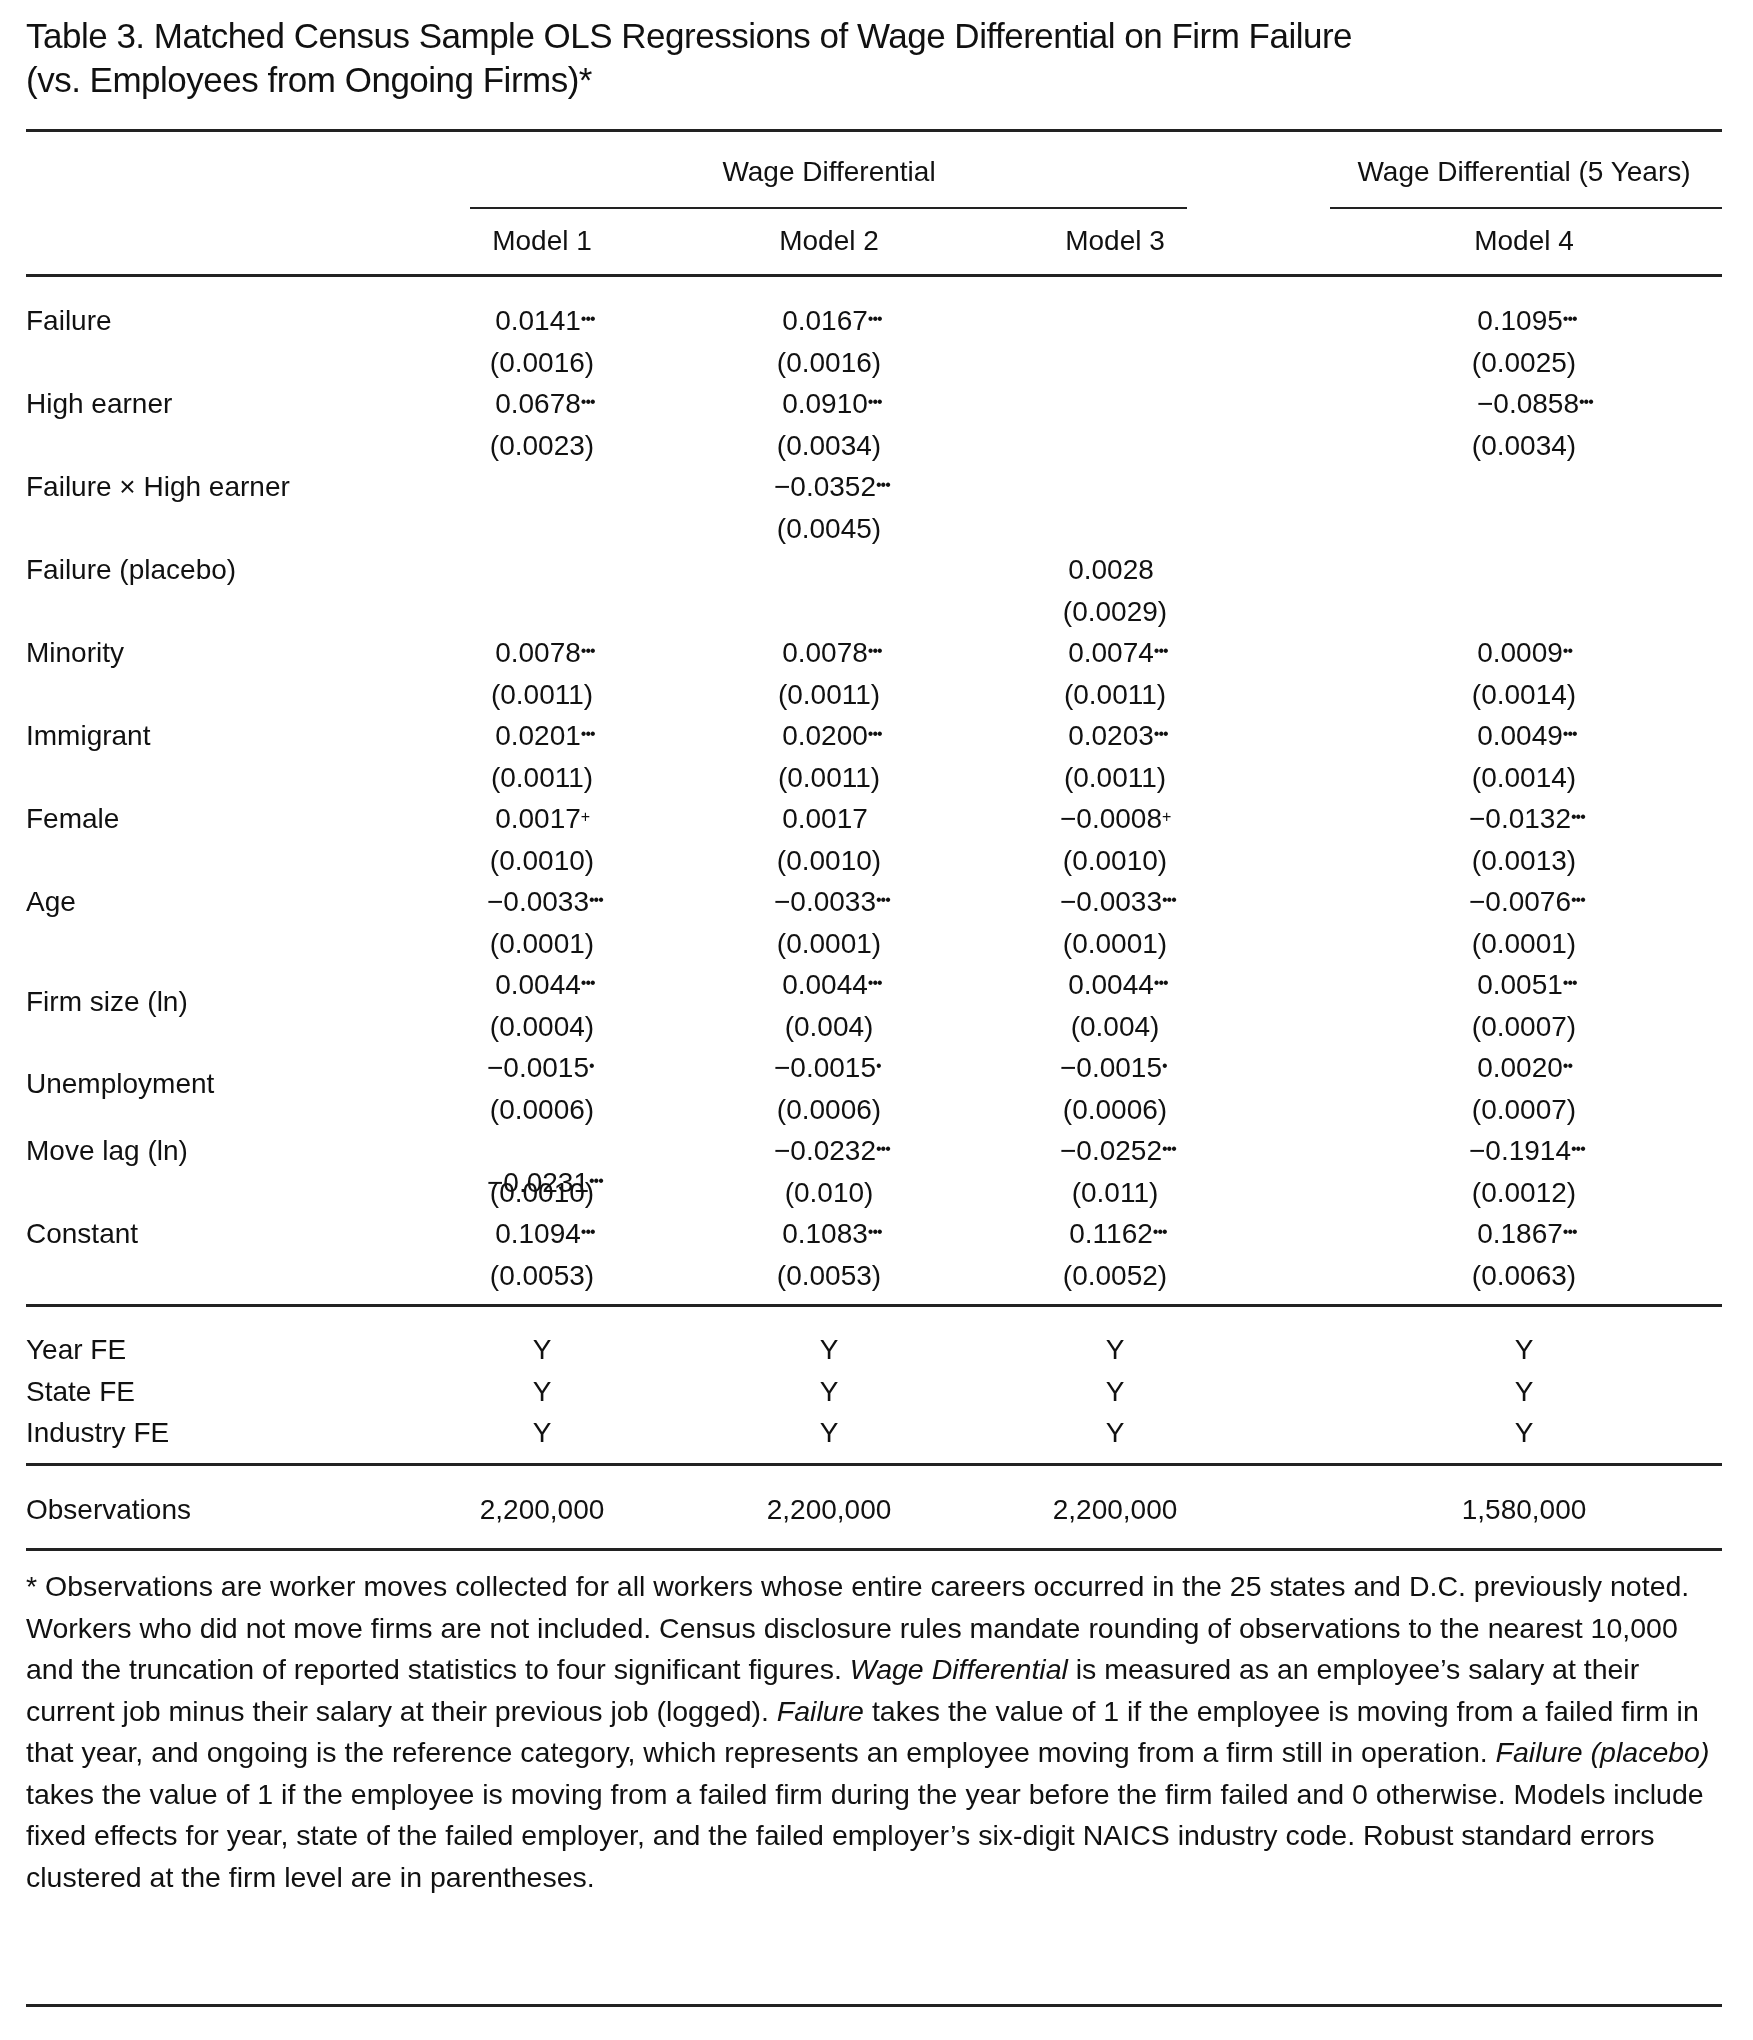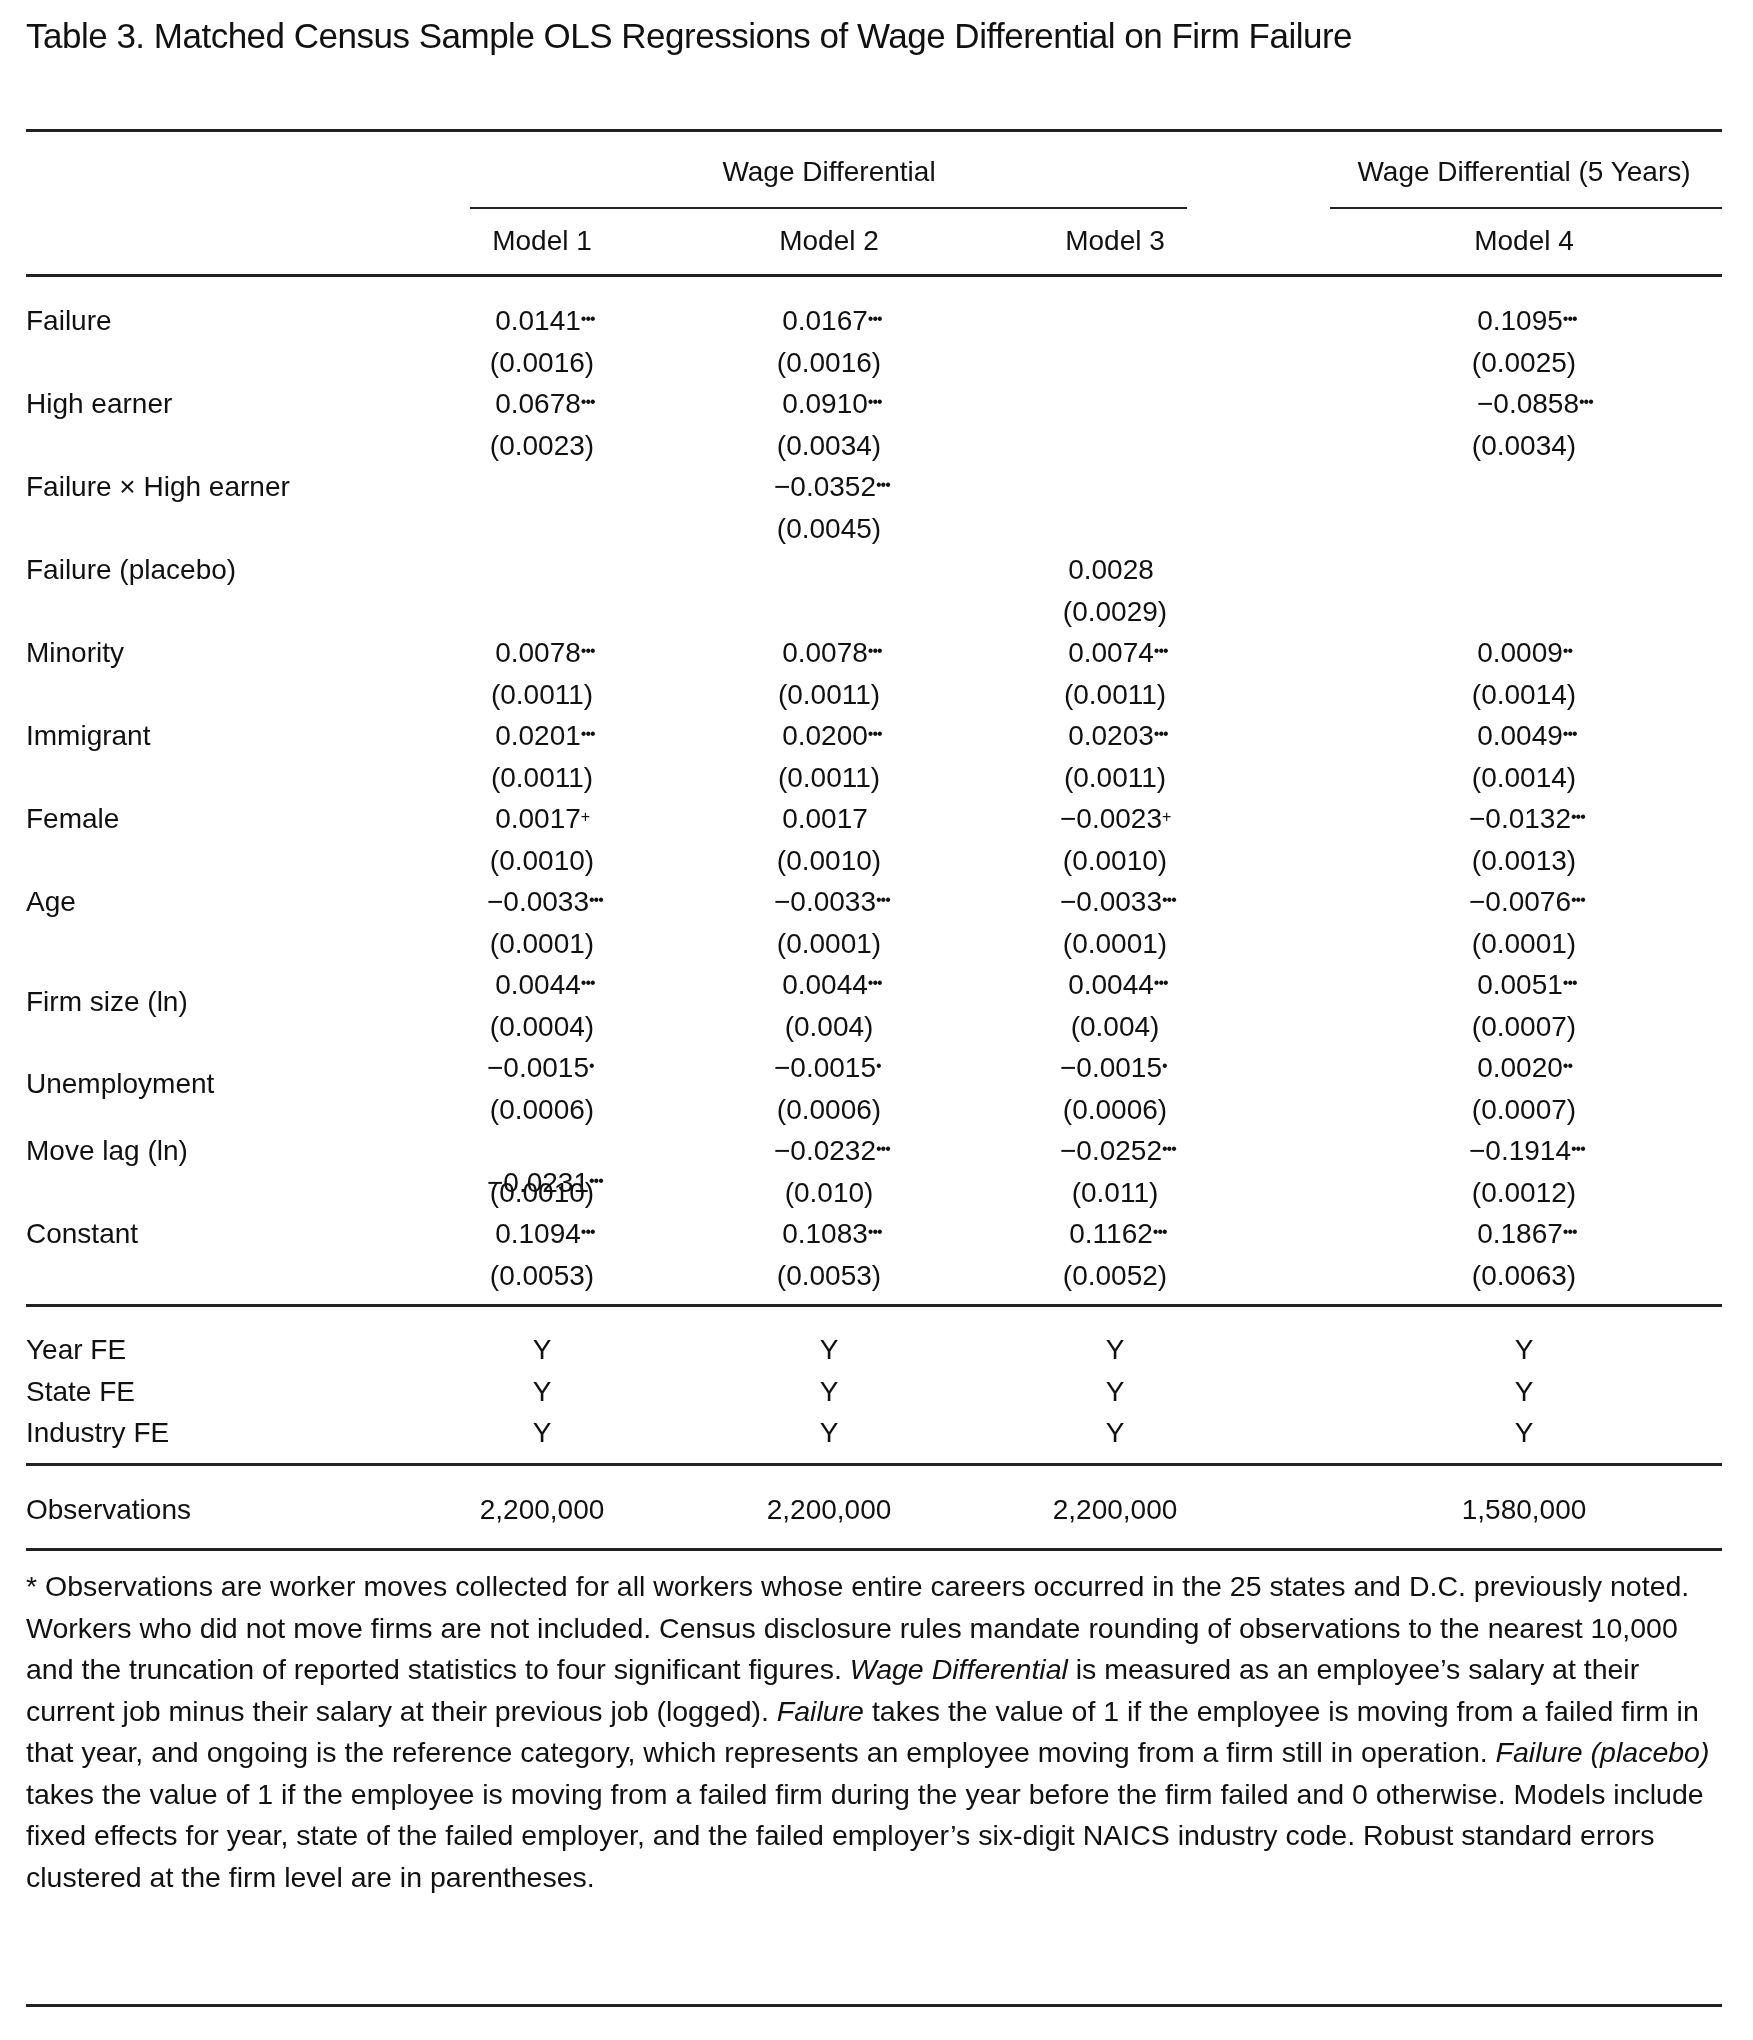--- a/index.html
+++ b/index.html
@@ -13,20 +13,21 @@
   .lbl{left:26px;}
   .sig{font-size:16px;vertical-align:top;position:relative;top:-2px;letter-spacing:-1px;}
   .notes{position:absolute;left:26px;top:1566px;width:1700px;font-size:28.5px;line-height:41.5px;}
   .notes p{margin:0;}
 </style>
 </head>
 <body>
 
 <div class="title">
   <div>Table 3.  Matched Census Sample OLS Regressions of Wage Differential on Firm Failure</div>
+  <div>(vs. Employees from Ongoing Firms)*</div>
 </div>
 
 <div class="rule" style="top:129px"></div>
 
 <div class="cell c" style="left:829px;top:155px">Wage Differential</div>
 <div class="cell c" style="left:1524px;top:155px">Wage Differential (5 Years)</div>
 <div class="subrule" style="left:470px;width:717px;top:207px"></div>
 <div class="subrule" style="left:1330px;width:392px;top:207px"></div>
 
 <div class="cell c" style="left:542px;top:224px">Model 1</div>
@@ -71,21 +72,21 @@
     <div class="cell c" style="left: 829px; top: 719px; transform: translateX(calc(-50% + 10px));"><span>0.0200</span><span class="sig" style="display: inline-block; min-width: 28px; text-align: left;">•••</span></div>
     <div class="cell c" style="left: 1115px; top: 719px; transform: translateX(calc(-50% + 10px));"><span>0.0203</span><span class="sig" style="display: inline-block; min-width: 28px; text-align: left;">•••</span></div>
     <div class="cell c" style="left: 1524px; top: 719px; transform: translateX(calc(-50% + 10px));"><span>0.0049</span><span class="sig" style="display: inline-block; min-width: 28px; text-align: left;">•••</span></div>
     <div class="cell c" style="left: 542px; top: 760.5px;">(0.0011)</div>
     <div class="cell c" style="left: 829px; top: 760.5px;">(0.0011)</div>
     <div class="cell c" style="left: 1115px; top: 760.5px;">(0.0011)</div>
     <div class="cell c" style="left: 1524px; top: 760.5px;">(0.0014)</div>
     <div class="cell lbl" style="top: 802px;">Female</div>
     <div class="cell c" style="left: 542px; top: 802px; transform: translateX(calc(-50% + 10px));"><span>0.0017</span><span class="sig" style="display: inline-block; min-width: 28px; text-align: left;">+</span></div>
     <div class="cell c" style="left: 829px; top: 802px; transform: translateX(calc(-50% + 10px));"><span>0.0017</span><span class="sig" style="display: inline-block; min-width: 28px; text-align: left;"></span></div>
-    <div class="cell c" style="left: 1115px; top: 802px; transform: translateX(calc(-50% + 10px));"><span>−0.0023</span><span class="sig" style="display: inline-block; min-width: 28px; text-align: left;">+</span></div>
+    <div class="cell c" style="left: 1115px; top: 802px; transform: translateX(calc(-50% + 10px));"><span>−0.0008</span><span class="sig" style="display: inline-block; min-width: 28px; text-align: left;">+</span></div>
     <div class="cell c" style="left: 1524px; top: 802px; transform: translateX(calc(-50% + 10px));"><span>−0.0132</span><span class="sig" style="display: inline-block; min-width: 28px; text-align: left;">•••</span></div>
     <div class="cell c" style="left: 542px; top: 843.5px;">(0.0010)</div>
     <div class="cell c" style="left: 829px; top: 843.5px;">(0.0010)</div>
     <div class="cell c" style="left: 1115px; top: 843.5px;">(0.0010)</div>
     <div class="cell c" style="left: 1524px; top: 843.5px;">(0.0013)</div>
     <div class="cell lbl" style="top: 885px;">Age</div>
     <div class="cell c" style="left: 542px; top: 885px; transform: translateX(calc(-50% + 10px));"><span>−0.0033</span><span class="sig" style="display: inline-block; min-width: 28px; text-align: left;">•••</span></div>
     <div class="cell c" style="left: 829px; top: 885px; transform: translateX(calc(-50% + 10px));"><span>−0.0033</span><span class="sig" style="display: inline-block; min-width: 28px; text-align: left;">•••</span></div>
     <div class="cell c" style="left: 1115px; top: 885px; transform: translateX(calc(-50% + 10px));"><span>−0.0033</span><span class="sig" style="display: inline-block; min-width: 28px; text-align: left;">•••</span></div>
     <div class="cell c" style="left: 1524px; top: 885px; transform: translateX(calc(-50% + 10px));"><span>−0.0076</span><span class="sig" style="display: inline-block; min-width: 28px; text-align: left;">•••</span></div>

